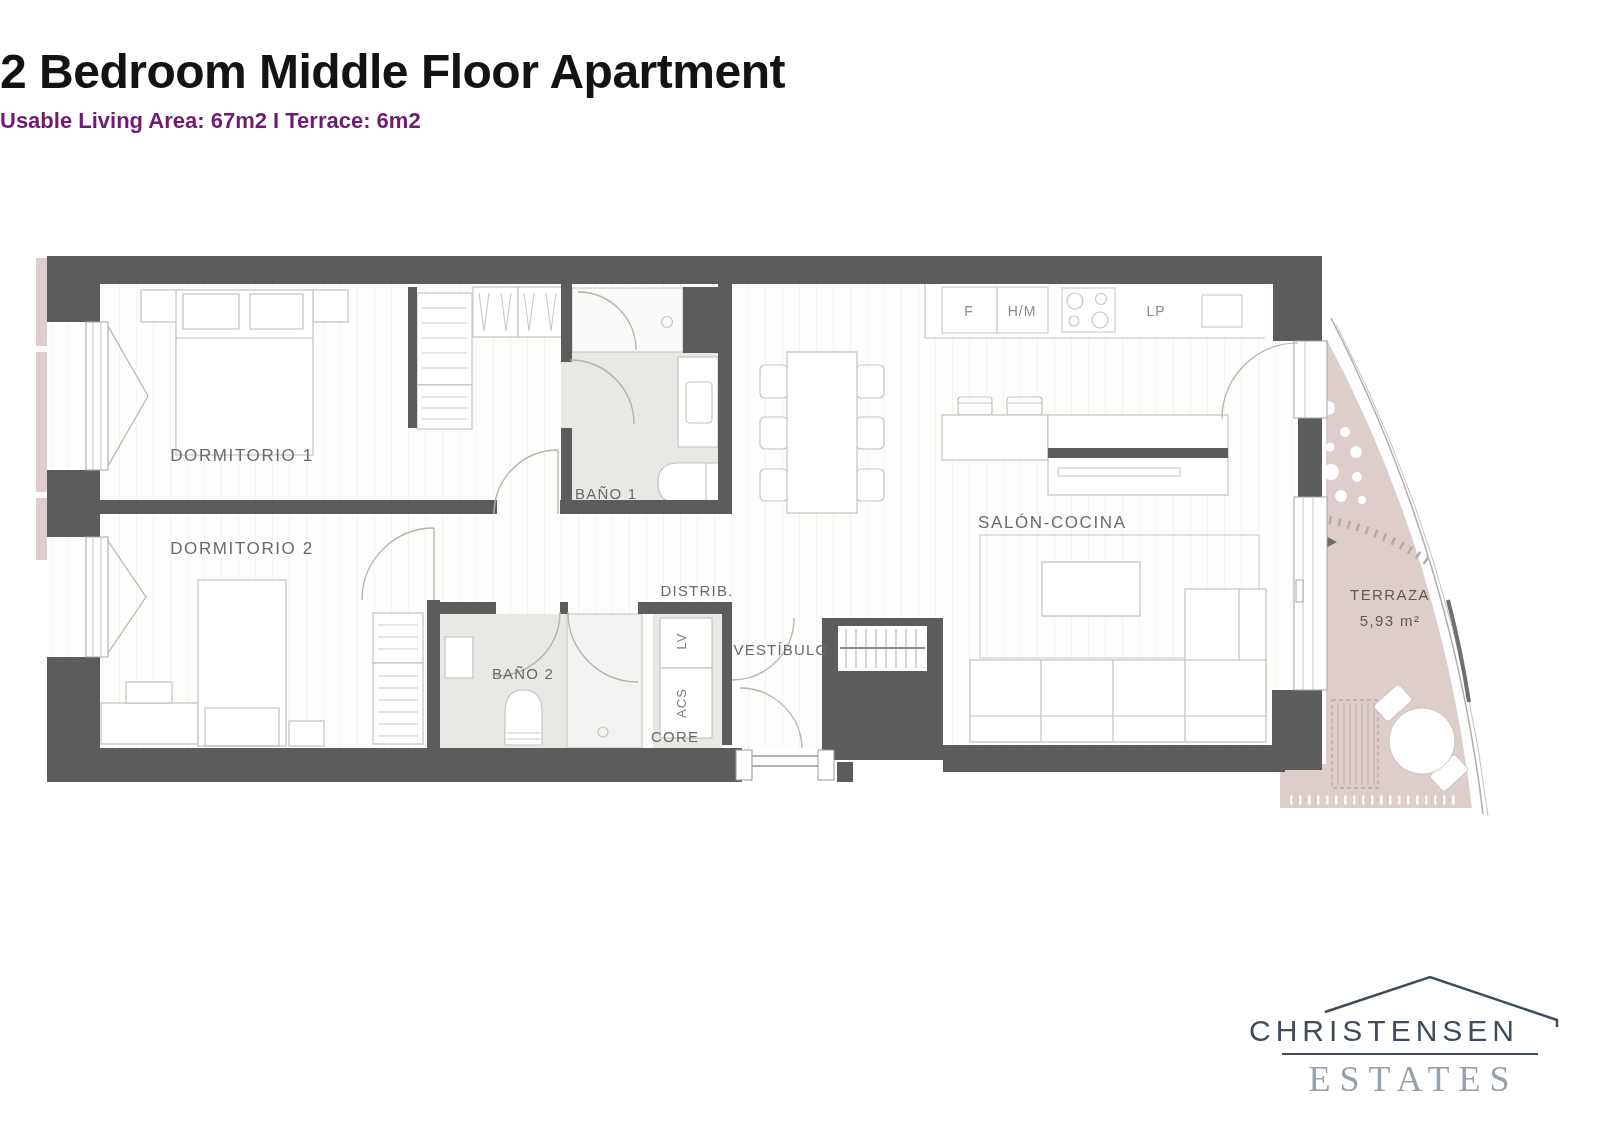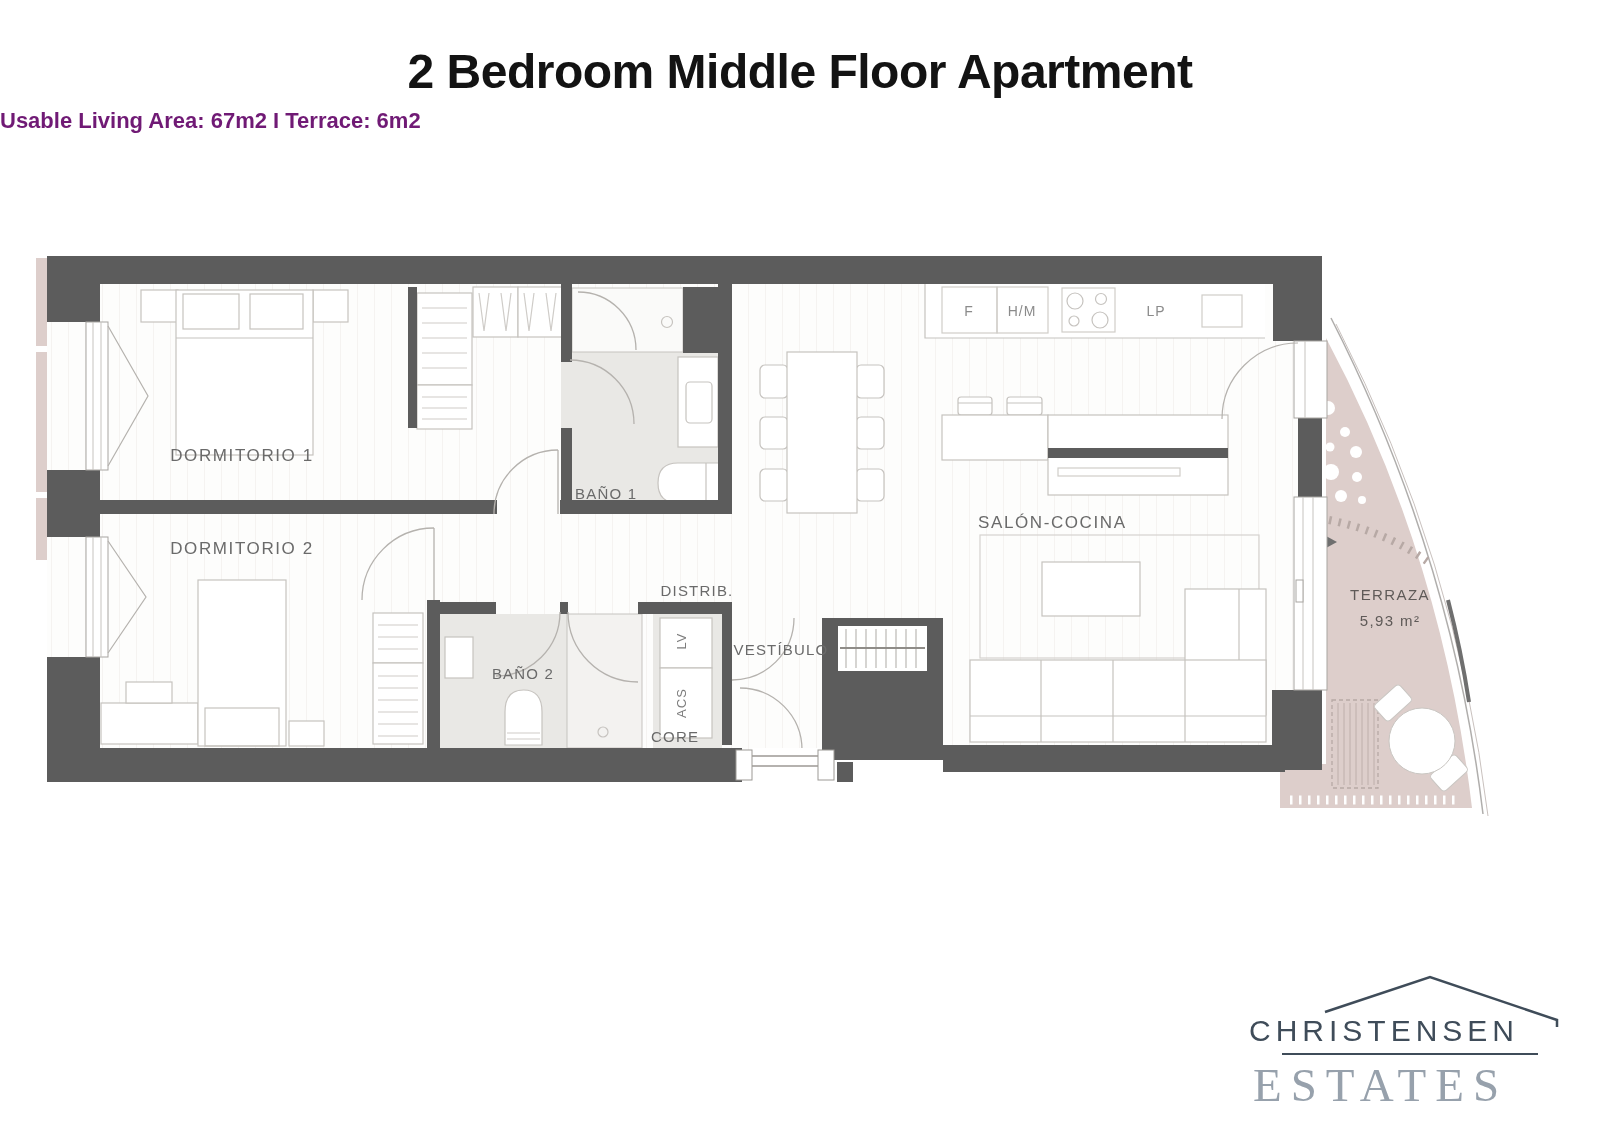--- a/index.html
+++ b/index.html
@@ -1,38 +1,38 @@
 <!DOCTYPE html>
 <html><head>
 <meta charset="utf-8">
 <style>
   html,body{margin:0;padding:0;background:#ffffff;}
   .page{position:relative;width:1600px;height:1131px;background:#ffffff;
         font-family:"Liberation Sans",sans-serif;overflow:hidden;}
-  .title{position:absolute;top:44px;left:0;width:100%;text-align:center;
+  .title{position:absolute;top:44px;left:0;width:100%;
          font-size:48px;font-weight:700;color:#131313;letter-spacing:-0.5px;}
   .subtitle{position:absolute;top:108px;left:0;width:100%;
             font-size:22px;font-weight:700;color:#701a75;}
   .plan-svg{position:absolute;top:0;left:0;}
   
   text{font-family:"Liberation Sans",sans-serif;}
   .room-label{fill:#6a6a6a;font-size:17px;letter-spacing:1.6px;}
   .room-label-sm{fill:#6a6a6a;font-size:15px;letter-spacing:1.2px;}
   .kitchen-label{fill:#8b8b8b;font-size:14px;letter-spacing:1px;}
   .util-label{fill:#7c7c7c;font-size:13px;letter-spacing:1px;}
   .terr-label{fill:#5f5a58;font-size:15px;letter-spacing:1.4px;}
   
   .logo{position:absolute;left:1244px;top:952px;width:330px;height:170px;}
   .logo-roof{position:absolute;top:0;left:0;}
   .logo-name{position:absolute;top:62px;left:0;width:100%;text-align:left;
              font-size:30px;letter-spacing:5px;padding-left:5px;box-sizing:border-box;
              color:#3f4c59;}
   .logo-rule{position:absolute;top:101px;left:38px;width:256px;border-top:2px solid #3f4c59;}
-  .logo-type{position:absolute;top:106px;left:0;width:100%;
-             font-family:"Liberation Serif",serif;font-size:47px;letter-spacing:9px;
+  .logo-type{position:absolute;top:106px;left:0;width:100%;text-align:center;
+             font-family:"Liberation Serif",serif;font-size:36px;letter-spacing:9px;
              padding-left:9px;box-sizing:border-box;color:#97a1ac;}
 </style>
 </head>
 <body>
 
 <div class="page">
 
   <div class="title">2 Bedroom Middle Floor Apartment</div>
   <div class="subtitle">Usable Living Area: 67m2 I Terrace: 6m2</div>
 

